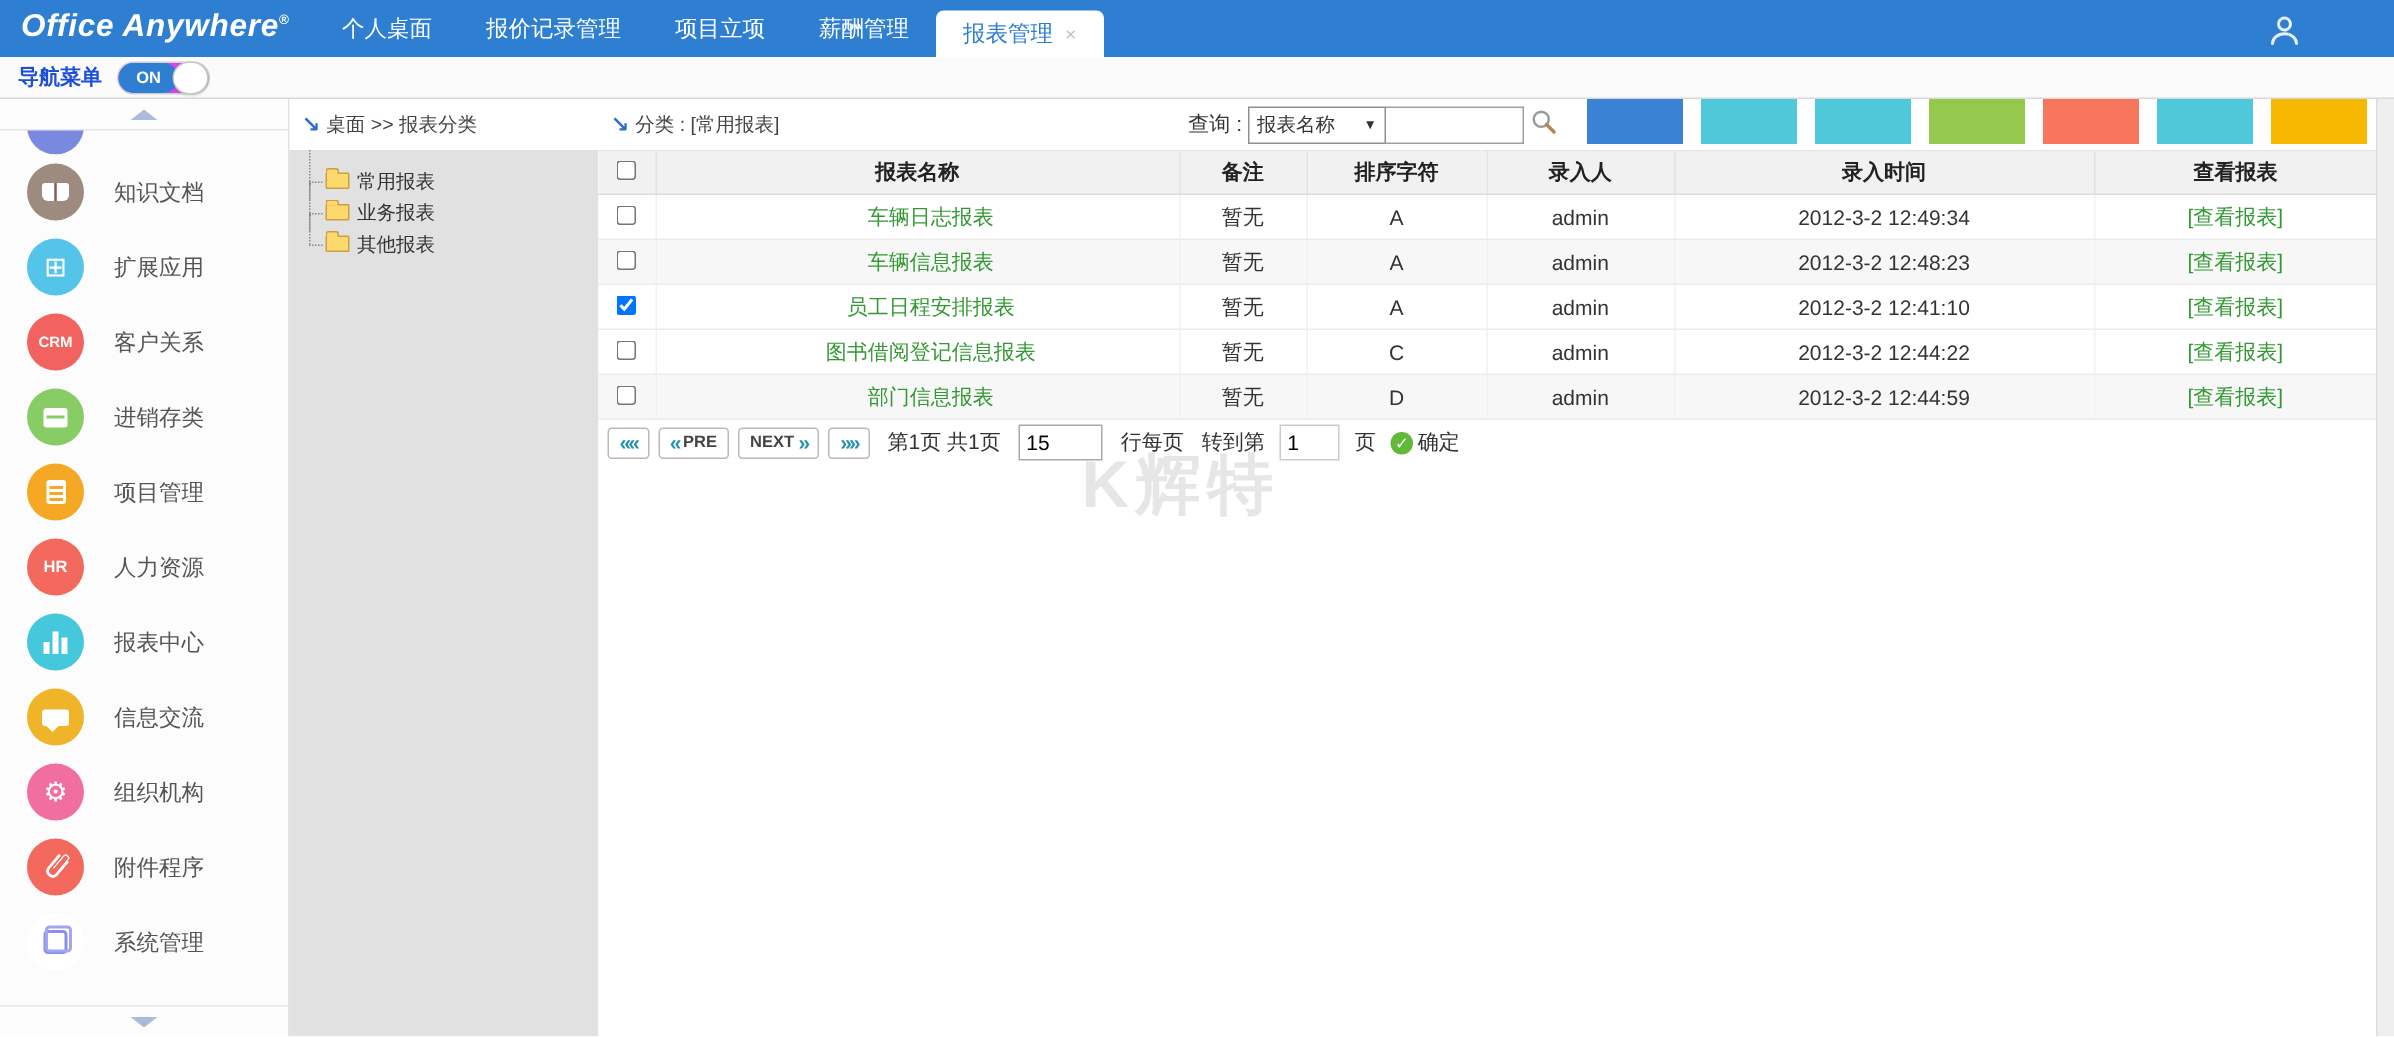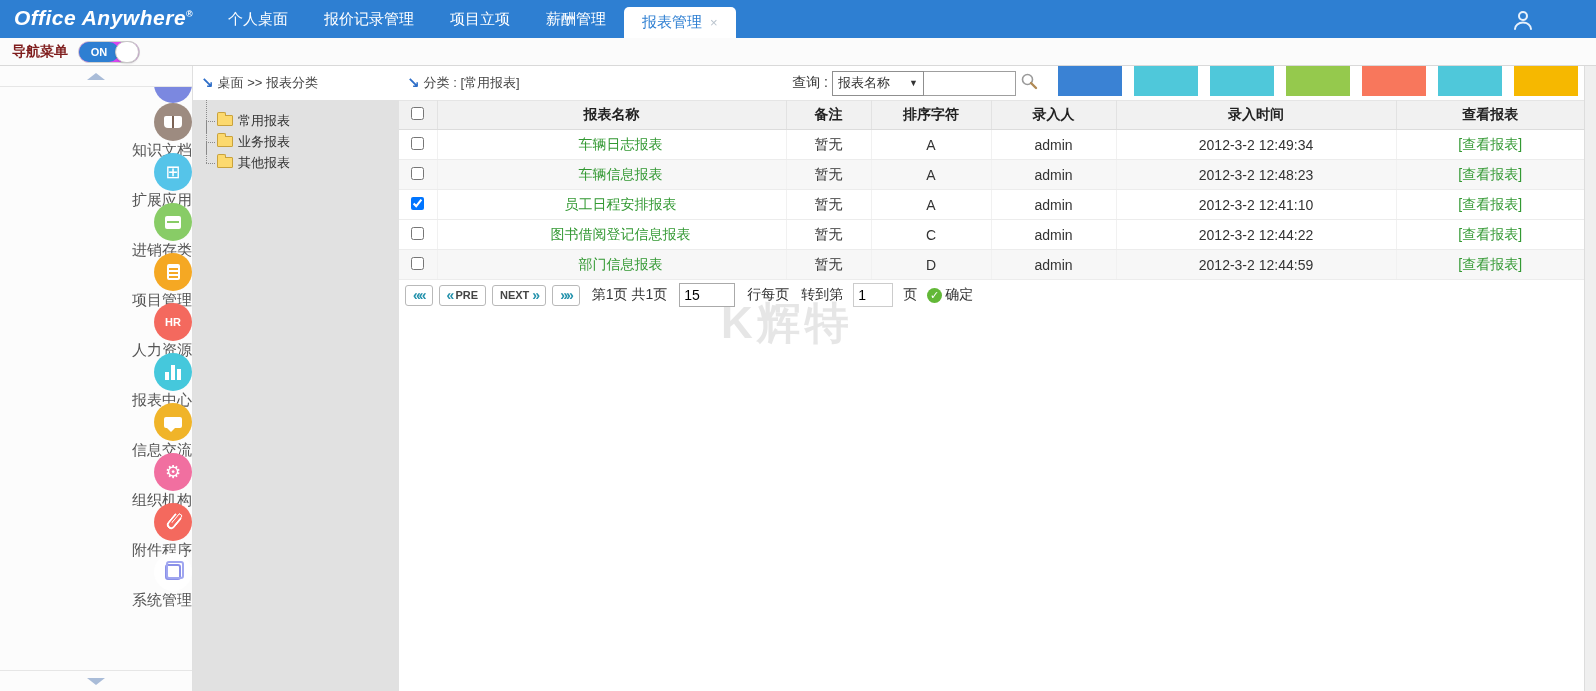--- a/index.html
+++ b/index.html
@@ -13,37 +13,37 @@
   .logo sup { font-size:9px; font-style:normal; }
   .tabs { display:flex; align-items:stretch; }
   .tab { display:flex; align-items:center; padding:0 18px; color:#fff; font-size:15px; cursor:pointer; }
   .tab.active { background:#fff; color:#2e7fd2; border-radius:5px 5px 0 0; align-self:flex-end; height:31px; }
   .tab-close { margin-left:8px; color:#b9c3cd; font-size:13px; line-height:1; }
   .tab-close:empty { display:none; }
   .user-btn { position:absolute; right:58px; top:5px; width:30px; height:30px; display:flex; align-items:center; justify-content:center; cursor:pointer; }
 
   
   .subbar { height:28px; background:#fbfbfb; border-bottom:1px solid #d9d9d9; display:flex; align-items:center; padding-left:12px; }
-  .nav-label { font-size:14px; color:#7f1d1d; font-weight:bold; margin-right:10px; }
+  .nav-label { font-size:14px; color:#1d4ed8; font-weight:bold; margin-right:10px; }
   .toggle { position:relative; width:62px; height:22px; background:#d946ef; border:1px solid #d0d0d0; border-radius:12px; cursor:pointer; display:flex; align-items:center; }
   .toggle-on { position:absolute; left:0; top:0; width:40px; height:20px; background:#2e7fd2; border-radius:11px; color:#fff; font-size:11px; font-weight:bold; display:flex; align-items:center; justify-content:center; }
   .toggle-knob { position:absolute; right:0; top:-1px; width:24px; height:22px; background:#fff; border:1px solid #c8c8c8; border-radius:12px; box-shadow:0 1px 2px rgba(0,0,0,.12); }
 
   
   .content { display:flex; height:625px; }
 
   
   .sidebar { width:193px; background:#fcfcfc; border-right:1px solid #e0e0e0; display:flex; flex-direction:column; }
   .scroll-row { height:21px; display:flex; align-items:center; justify-content:center; cursor:pointer; flex:0 0 auto; }
   .scroll-row.top { border-bottom:1px solid #e6e6e6; }
   .scroll-row.bottom { border-top:1px solid #e6e6e6; }
   .tri-up { width:0; height:0; border-left:9px solid transparent; border-right:9px solid transparent; border-bottom:7px solid #a9bcd8; }
   .tri-down { width:0; height:0; border-left:9px solid transparent; border-right:9px solid transparent; border-top:7px solid #a9bcd8; }
   .side-items { flex:1; padding:0 0 0 18px; overflow:hidden; }
-  .side-item { display:flex; align-items:flex-end; height:50px; cursor:pointer;flex-direction:column; }
+  .side-item { display:flex; align-items:center; height:50px; cursor:pointer; }
   .side-item.partial { height:16px; overflow:hidden; }
   .side-item.partial .side-icon { margin-top:-22px; }
   .side-icon { width:38px; height:38px; border-radius:50%; display:flex; align-items:center; justify-content:center; flex:0 0 auto; position:relative; }
   .side-label { margin-left:20px; font-size:15px; color:#555; }
   .glyph { color:#fff; font-weight:bold; position:relative; display:block; }
   
   .side-icon[data-icon="book-icon"] .glyph { width:18px; height:12px; background:linear-gradient(to right,#fff 44%,rgba(120,95,80,.9) 47%,rgba(120,95,80,.9) 53%,#fff 56%); border-radius:2px 2px 4px 4px; }
   .side-icon[data-icon="extension-icon"] .glyph { font-size:18px; line-height:1; font-weight:normal; }
   .side-icon[data-icon="crm-icon"] .glyph { font-size:10px; letter-spacing:0; }
   .side-icon[data-icon="inventory-icon"] .glyph { width:16px; height:13px; background:#fff; border-radius:2px; }
@@ -176,20 +176,26 @@
     <span class="side-icon" data-icon="book-icon" style="background: rgb(157, 139, 128);">
               <span class="glyph"></span>
             </span>
     <span class="side-label">知识文档</span>
   </div>
           <div class="side-item">
     <span class="side-icon" data-icon="extension-icon" style="background: rgb(85, 196, 233);">
               <span class="glyph">⊞</span>
             </span>
     <span class="side-label">扩展应用</span>
+  </div>
+          <div class="side-item">
+    <span class="side-icon" data-icon="crm-icon" style="background: rgb(242, 99, 95);">
+              <span class="glyph">CRM</span>
+            </span>
+    <span class="side-label">客户关系</span>
   </div>
           <div class="side-item">
     <span class="side-icon" data-icon="inventory-icon" style="background: rgb(136, 204, 102);">
               <span class="glyph"></span>
             </span>
     <span class="side-label">进销存类</span>
   </div>
           <div class="side-item">
     <span class="side-icon" data-icon="project-icon" style="background: rgb(245, 168, 35);">
               <span class="glyph"></span>

